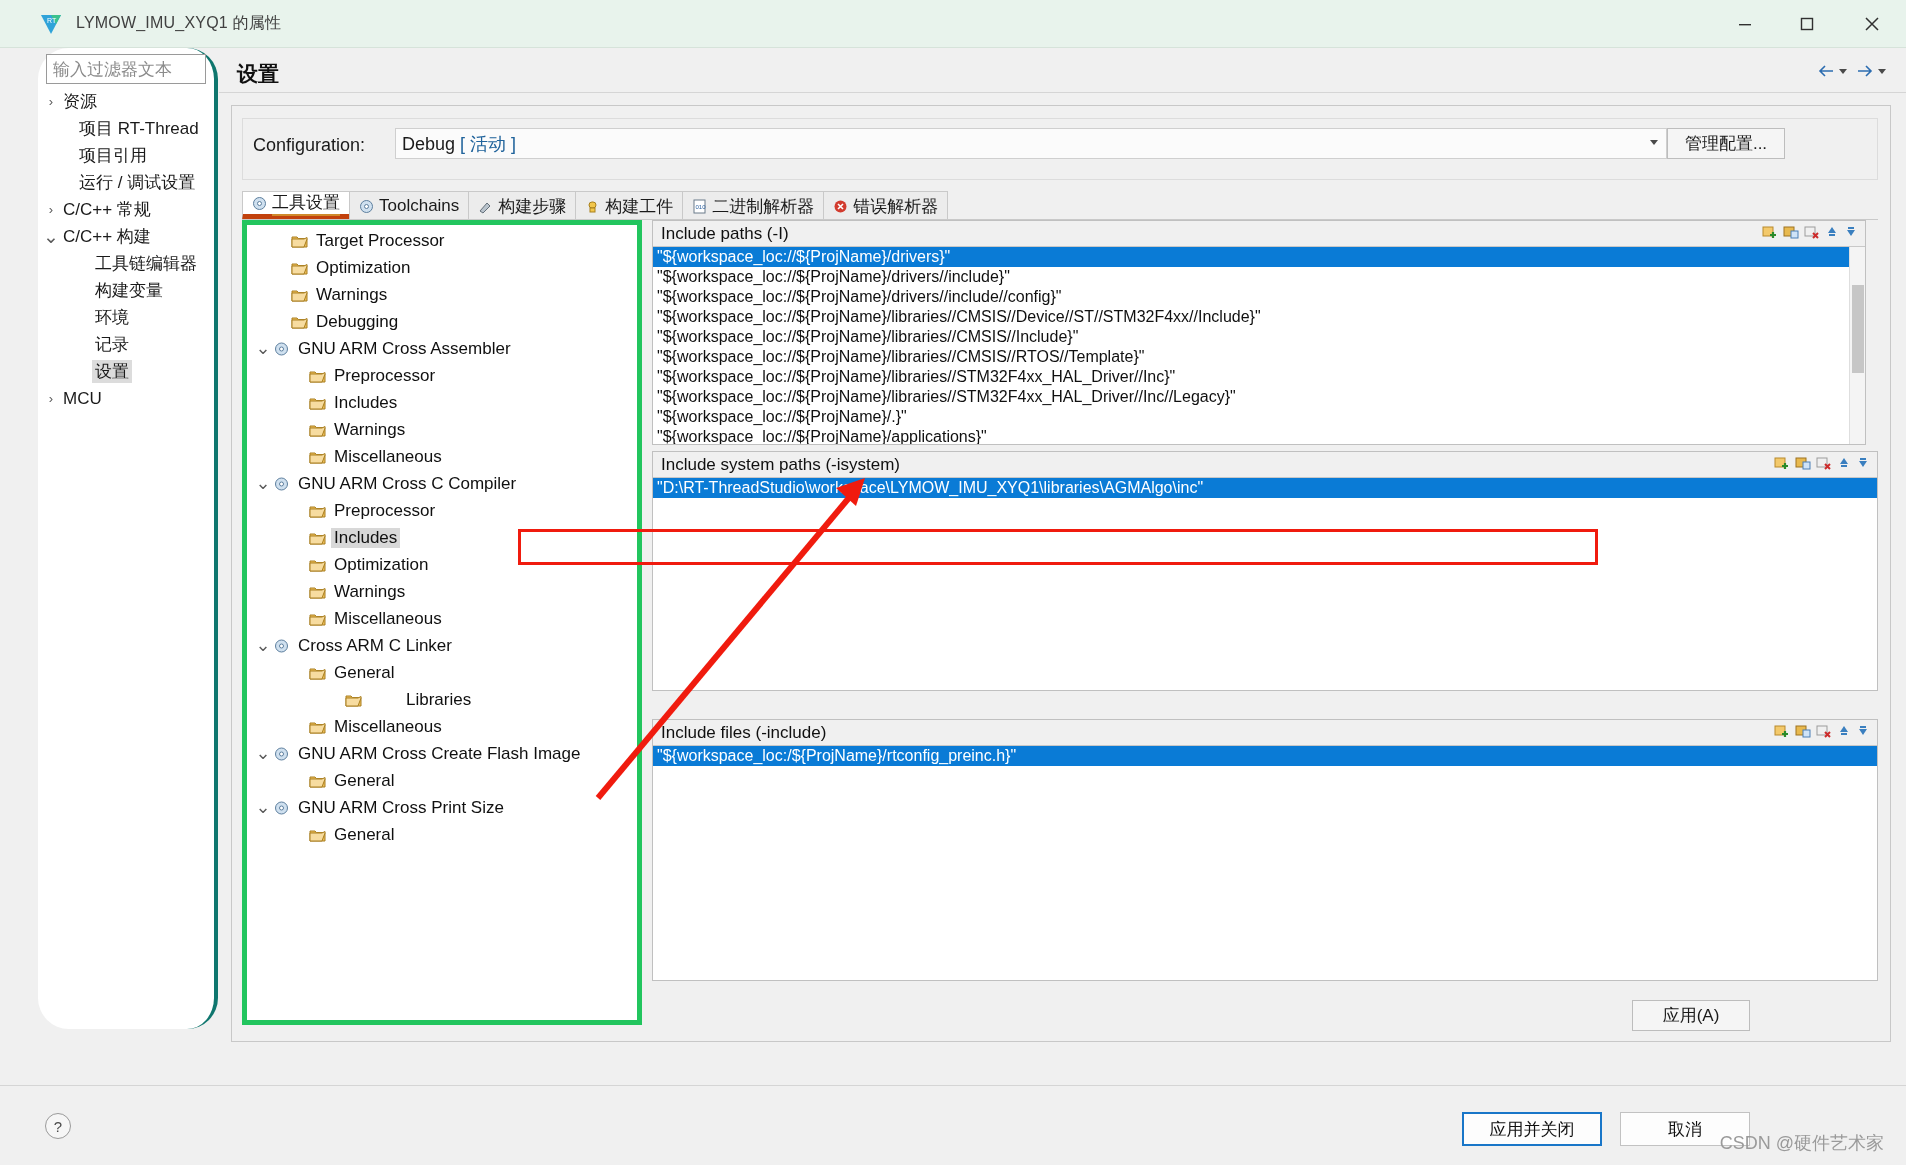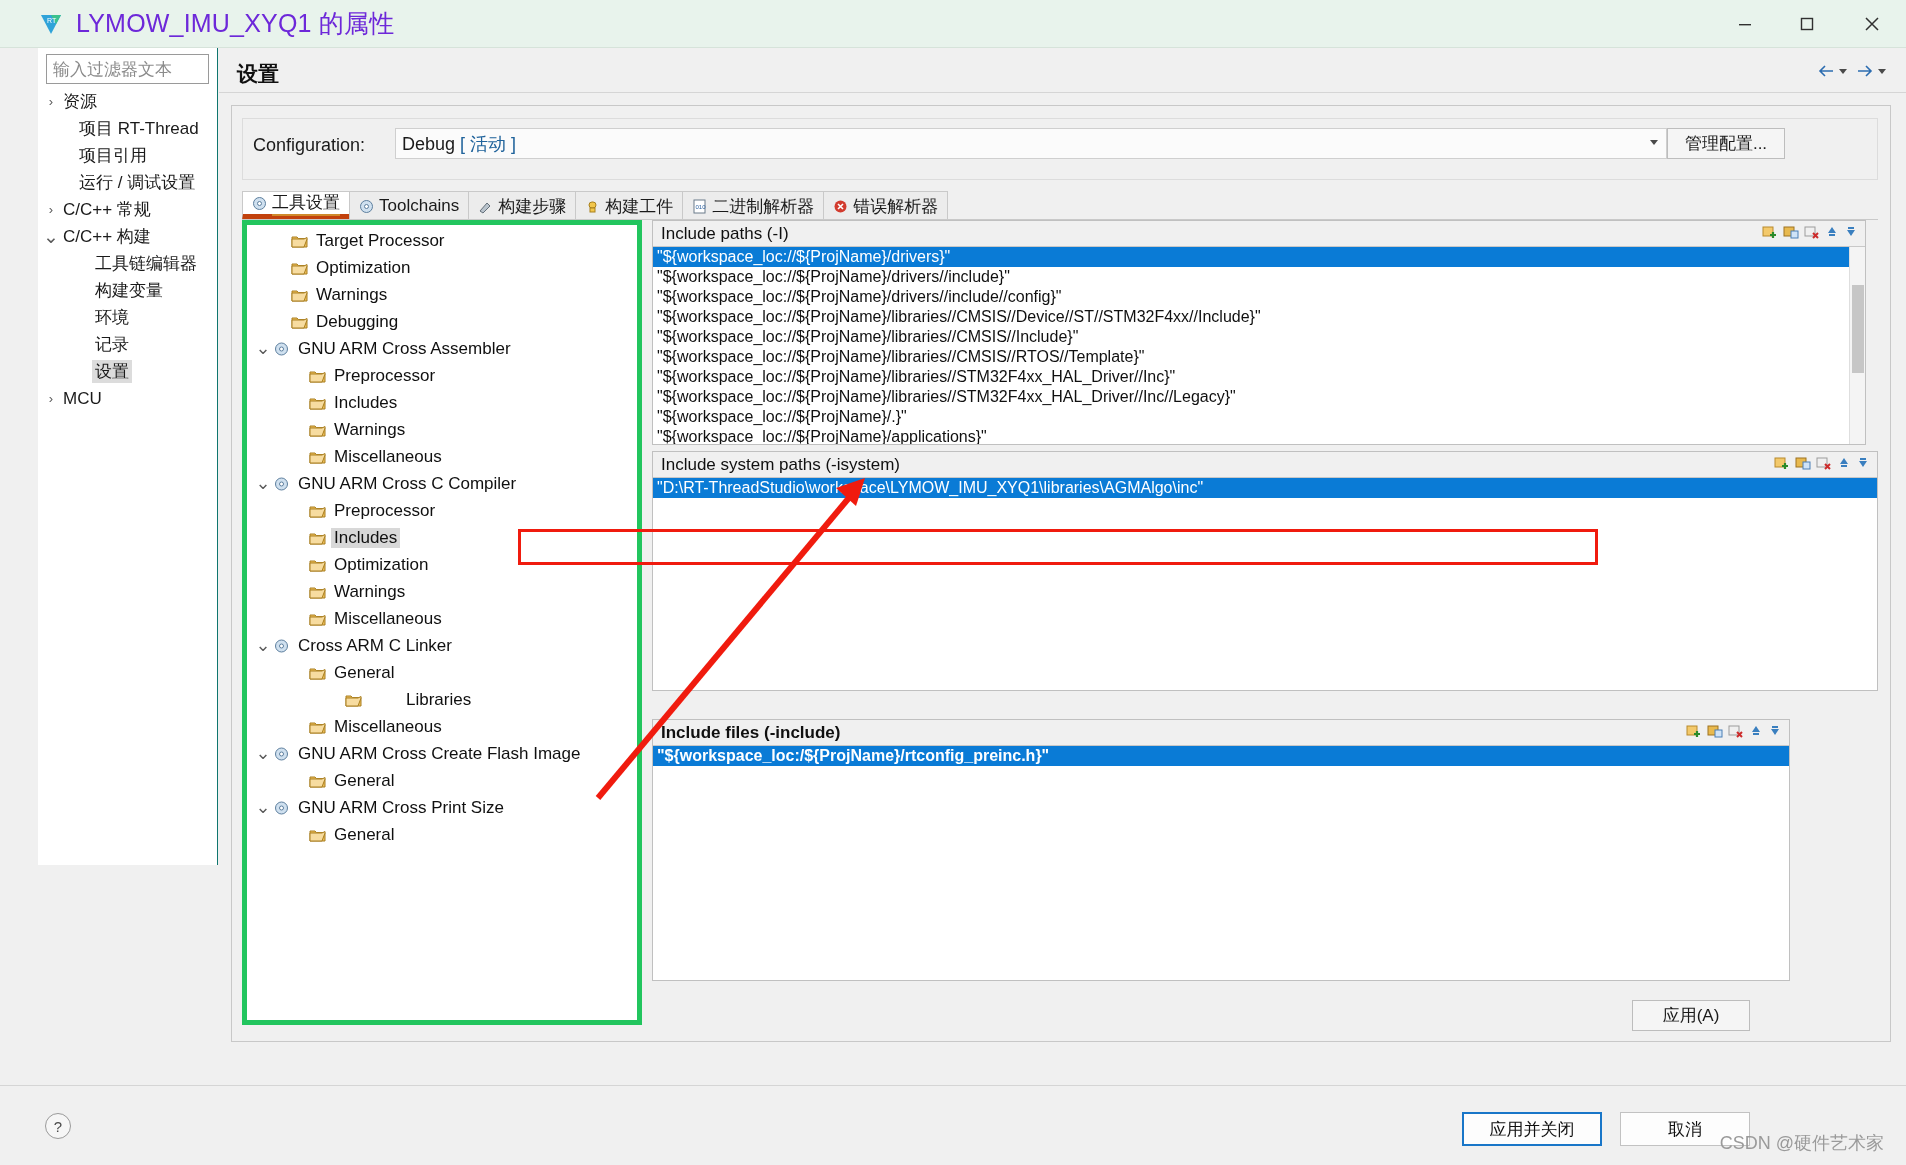--- a/index.html
+++ b/index.html
@@ -12,31 +12,31 @@
   }
   #root { position: relative; width: 1906px; height: 1165px; background:#f0f0f0; }
 
   
   .titlebar {
     position:absolute; left:0; top:0; width:1906px; height:48px;
     background:#e8f3ec; display:flex; align-items:center;
     border-bottom:1px solid #d6e3da;
   }
   .title-icon { width:26px; height:26px; margin-left:38px; margin-right:12px; flex:0 0 auto; position:relative;}
-  .title-text { font-size:25px; color:#6d28d9; letter-spacing:0.2px;}
+  .title-text { font-size:16px; color:#404040; letter-spacing:0.2px;}
   .win-btns { position:absolute; right:0; top:0; height:48px; display:flex; }
   .win-btn { width:62px; height:48px; display:flex; align-items:center; justify-content:center;
              font-size:20px; color:#202020; }
   .win-btn.close { width:68px; }
   .win-btn svg { display:block; }
 
   
   .sidebar {
-    position:absolute; left:38px; top:48px; width:180px; height:817px;
-    background:#ffffff; border-right:1px solid #0f766e;
+    position:absolute; left:38px; top:48px; width:180px; height:981px;
+    background:#ffffff; border-right:4px solid #0f766e;border-radius:31px;
   }
   .filter-box {
     margin:6px 8px 4px 8px; height:30px; border:1px solid #9a9a9a; background:#fff;
     display:flex; align-items:center; padding-left:6px;
   }
   .filter-box span { font-size:17px; color:#8b8b8b; }
   .tree-item { display:flex; align-items:center; height:27px; font-size:17px; color:#1a1a1a;
                white-space:nowrap; padding-right:2px; }
   .tree-item .arrow { width:18px; text-align:center; color:#5a5a5a; font-size:13px; flex:0 0 18px; }
   .tree-item .arrow.none { visibility:hidden; }
@@ -583,21 +583,21 @@
                   <rect x="4" y="3" width="6" height="2" fill="#3a7fbf"></rect>
                 </svg>
             </span>
           </div>
         </div>
         <div class="listbody" id="include-system-paths-list">
             <div class="lrow sel">"D:\RT-ThreadStudio\workspace\LYMOW_IMU_XYQ1\libraries\AGMAlgo\inc"</div>
           </div>
       </div>
 
-      <div class="optpane" style="left:420px; top:613px; width:1138px; height:262px;font-weight:bold;">
+      <div class="optpane" style="left:420px; top:613px; width:1226px; height:262px;">
         <div class="opthdr">
           <div class="ht">Include files (-include)</div>
           <div class="tools">
             <span>
               <svg width="16" height="15" viewBox="0 0 16 15">
                   <rect x="1" y="3" width="10" height="9" fill="#f3c96b" stroke="#b8892c"></rect>
                   <path d="M11 8 v6 M8 11 h6" stroke="#2a8a2a" stroke-width="2.2"></path>
                 </svg>
             </span>
             <span>

